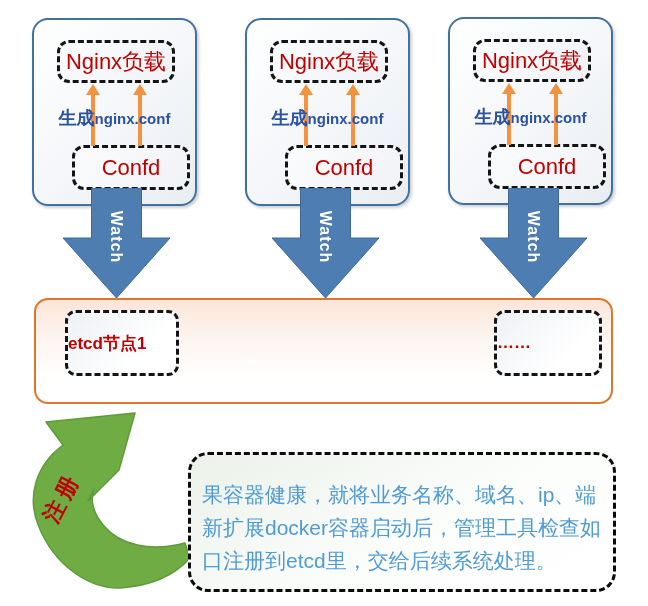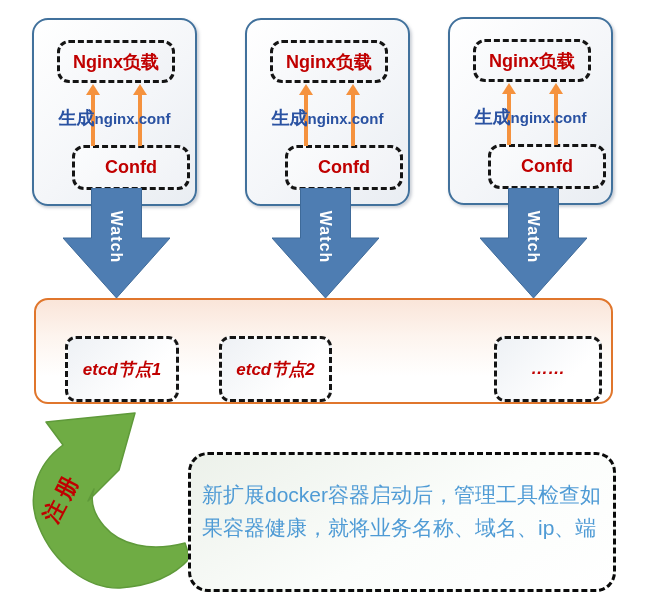--- a/index.html
+++ b/index.html
@@ -12,21 +12,21 @@
          box-shadow:1.5px 2px 3px rgba(110,120,140,.35);}
   .panel.p1{left:32px;top:18px}
   .panel.p2{left:245px;top:18px}
   .panel.p3{left:448px;top:17px}
 
   .dashed-box{position:absolute;border:3px dashed #141414;border-radius:12px;
               display:flex;align-items:center;justify-content:center;
               background:linear-gradient(135deg,#fbfcfd 0%,#f0f2f6 100%);}
   .nginx-box{left:23px;top:20px;width:118px;height:43px;}
   .confd-box{left:38px;top:125px;width:118px;height:45px;}
-  .red-label{color:#C00000;font-weight:bold;font-size:18px;white-space:nowrap;text-align:right;}
+  .red-label{color:#C00000;font-weight:normal;font-size:22px;white-space:nowrap;text-align:right;}
 
   .gen-label{position:absolute;left:0;top:86px;width:100%;text-align:center;z-index:2;
              color:#2A52A2;font-weight:bold;font-size:15px;white-space:nowrap;}
   .gen-label .cn{font-size:18px;letter-spacing:0px;}
 
   .up-arrow{position:absolute;top:64px;width:14px;height:62px;z-index:1;}
   .up-arrow .shaft{position:absolute;left:5px;top:9px;width:4px;height:53px;background:#F5923E;}
   .up-arrow .head{position:absolute;left:0;top:0;width:0;height:0;
                   border-left:7px solid transparent;border-right:7px solid transparent;
                   border-bottom:11px solid #F5923E;}
@@ -38,23 +38,23 @@
   .watch-arrow.w1{left:63px}
   .watch-arrow.w2{left:272px}
   .watch-arrow.w3{left:480px}
   .watch-label{position:absolute;left:53px;top:49px;transform:translate(-50%,-50%) rotate(90deg);
                color:#ffffff;font-weight:bold;font-size:16px;letter-spacing:1px;white-space:nowrap;}
 
   
   .etcd{position:absolute;left:34px;top:298px;width:579px;height:106px;
         border:2.5px solid #E0762C;border-radius:14px;
         background:linear-gradient(180deg,#FAE5D9 0%,#FDF4EE 35%,#ffffff 75%);z-index:2;}
-  .node{position:absolute;top:36px;height:66px;border:3px dashed #141414;border-radius:11px;
-        display:flex;align-items:center;justify-content:center;
-        background:linear-gradient(135deg,#eef1f5 0%,#ffffff 70%);font-style:italic;}
+  .node{position:absolute;top:10px;height:66px;border:3px dashed #141414;border-radius:11px;
+        display:flex;align-items:center;justify-content:flex-start;
+        background:linear-gradient(135deg,#eef1f5 0%,#ffffff 70%);}
   .node span{color:#C00000;font-weight:bold;font-size:17px;white-space:nowrap;}
   .node.n1{left:29px;width:114px}
   .node.n2{left:183px;width:113px}
   .node.n3{left:319px;width:110px}
   .node.n4{left:458px;width:108px}
 
   
   .green-svg{position:absolute;left:0;top:0;z-index:1;}
   .register-label{position:absolute;left:32px;top:484px;width:55px;height:24px;z-index:2;
                   text-align:center;color:#C00000;font-weight:bold;font-size:22px;
@@ -141,23 +141,20 @@
     <svg width="107" height="110" viewBox="0 0 107 110">
       <polygon points="28.5,0 78.5,0 78.5,50 107,50 53.5,110 0,50 28.5,50" fill="#4E7DB2" stroke="#3E6A99" stroke-width="1"></polygon>
     </svg>
     <div class="watch-label">Watch</div>
   </div>
 
   <div class="etcd">
     <div class="node n1">
         <span>etcd节点1</span>
       </div>
-    <div class="node n2">
-        <span>etcd节点2</span>
-      </div>
     <div class="node n4">
         <span>……</span>
       </div>
   </div>
 
   <svg class="green-svg" width="648" height="606" viewBox="0 0 648 606">
     <path d="M 135,413 L 46,422 L 63,445
              C 36,465 26,497 39,527
              C 54,564 88,589 120,588
              C 150,586 174,576 190,558
@@ -165,18 +162,19 @@
              C 150,552 120,545 104,526
              C 93,513 90,500 94,489
              L 88,501
              L 119,470
              Z" fill="#6FAC44" stroke="#5F9A3A" stroke-width="1.5" stroke-linejoin="round"></path>
   </svg>
   <div class="register-label">注册</div>
 
   <div class="note">
     <div class="note-text">
+      <div>果容器健康，就将业务名称、域名、ip、端</div>
       <div>新扩展docker容器启动后，管理工具检查如</div>
-      <div>果容器健康，就将业务名称、域名、ip、端</div>
+      <div>口注册到etcd里，交给后续系统处理。</div>
     </div>
   </div>
 
 </div>
 
 </body></html>

